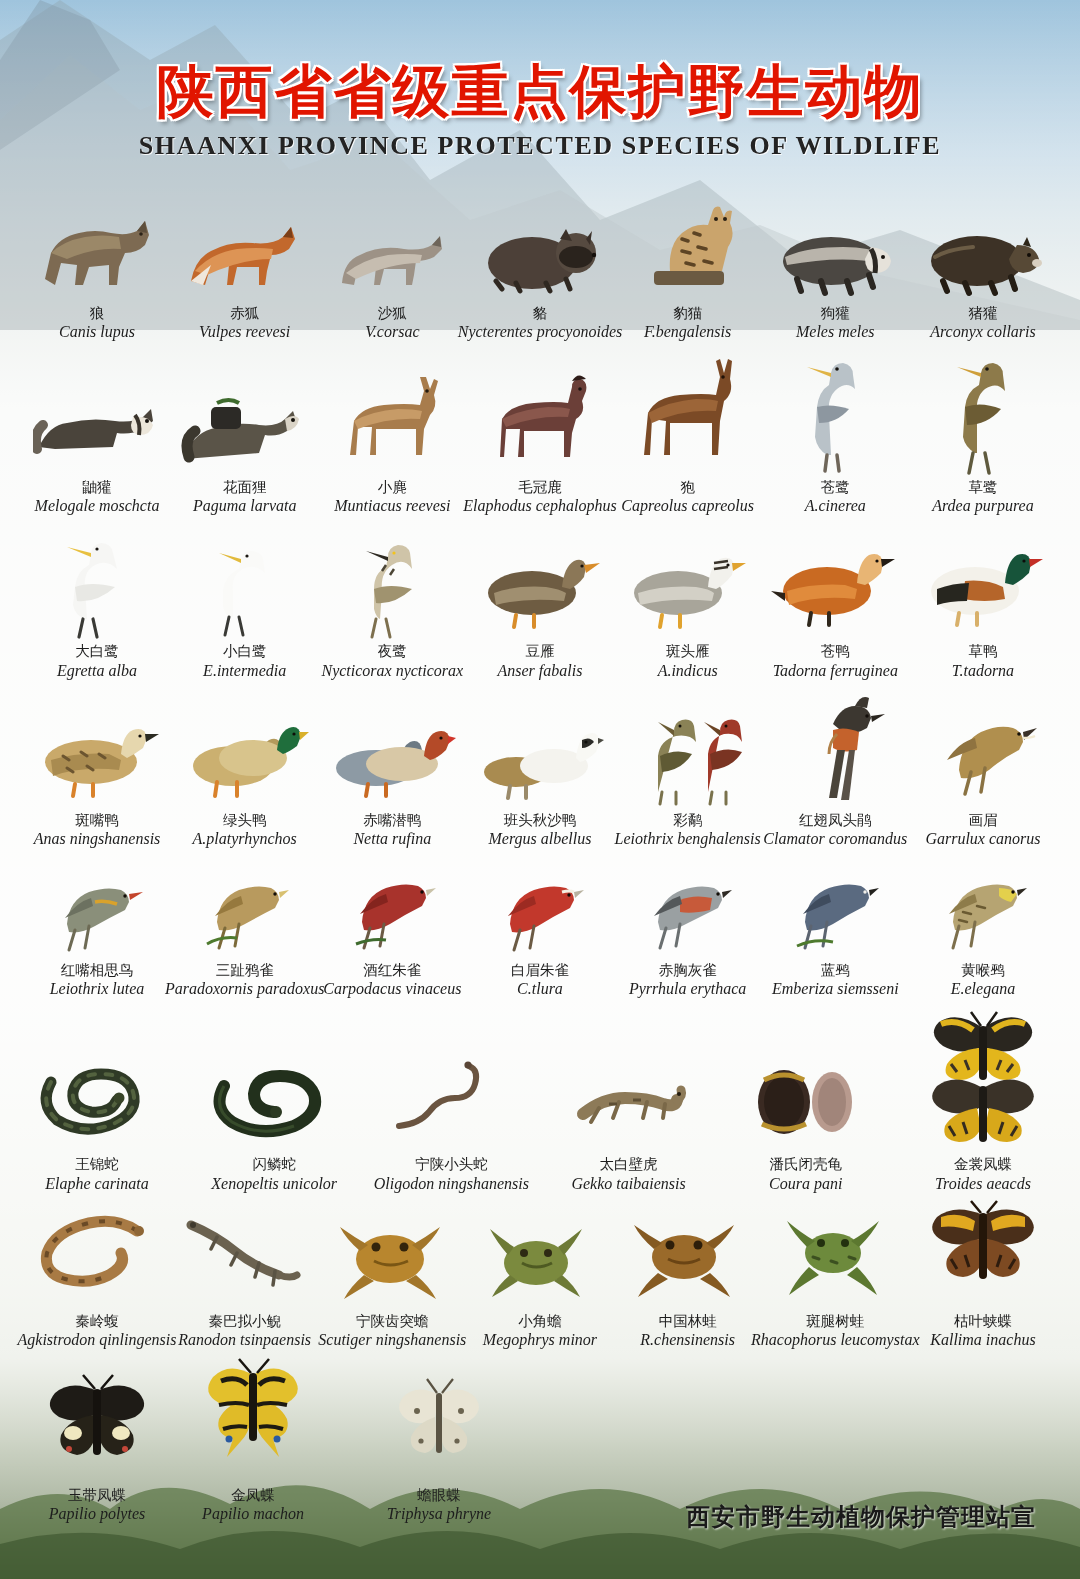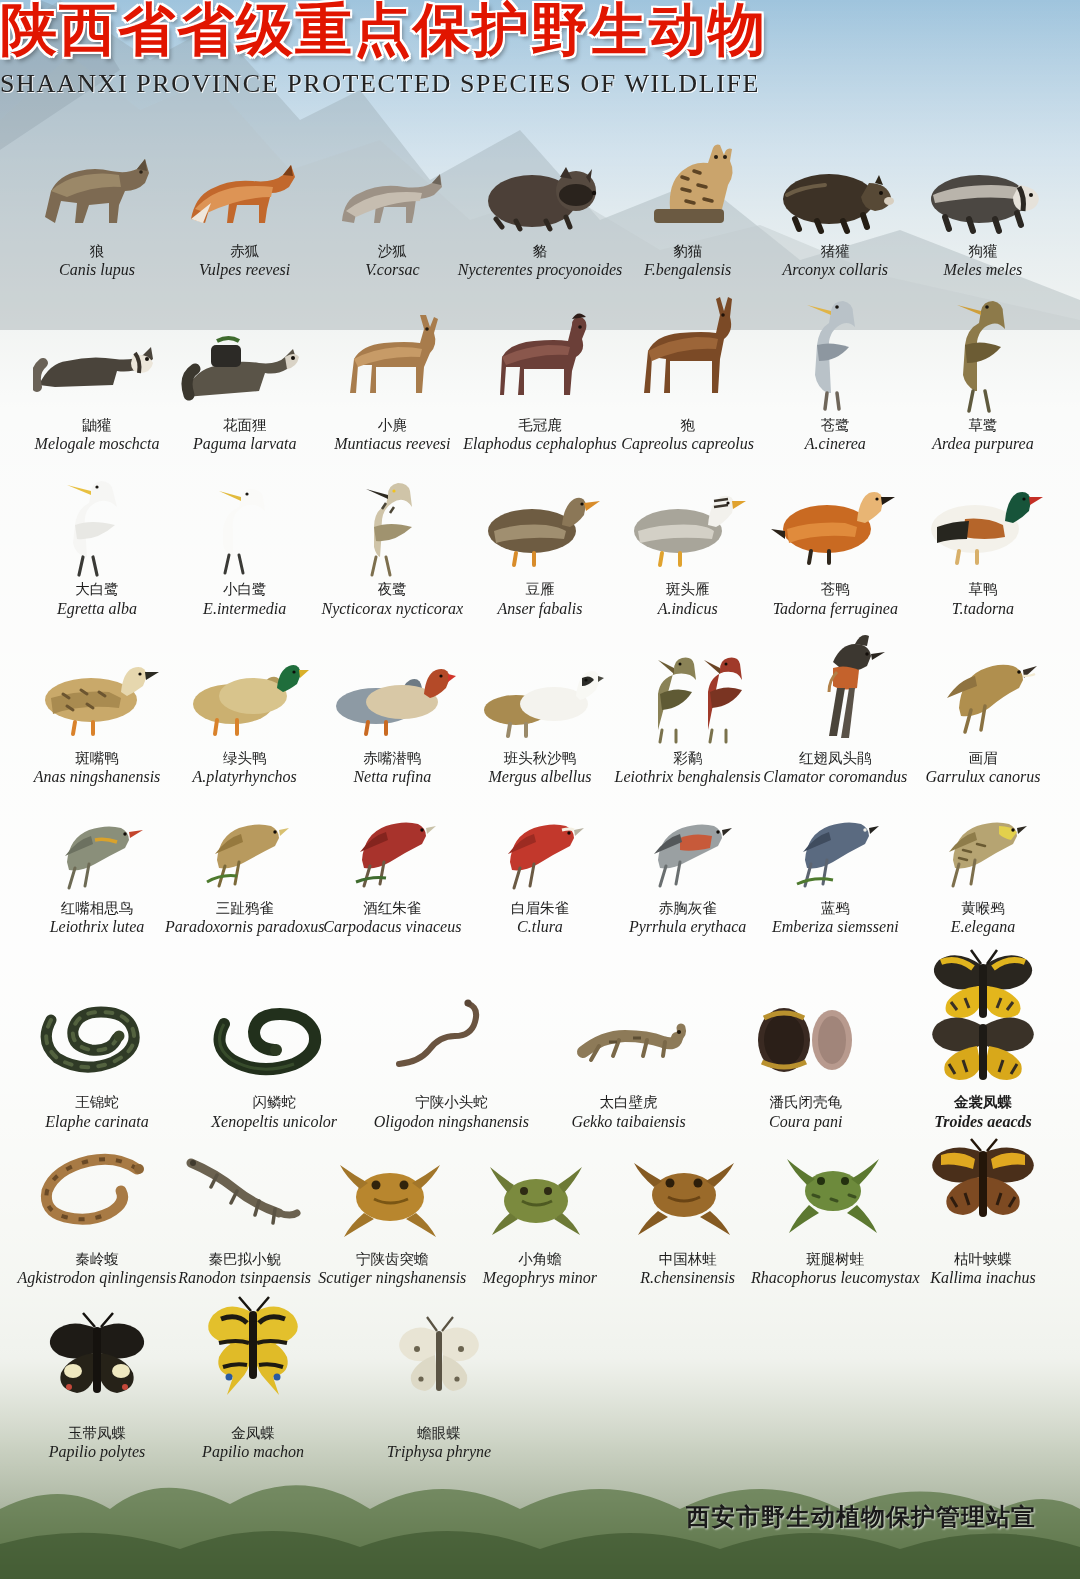--- a/index.html
+++ b/index.html
@@ -52,39 +52,40 @@
     bottom: 0;
     left: 0;
     width: 1080px;
     height: 220px;
     opacity: 0.85;
     pointer-events: none;
   }
 
   .header {
     position: relative;
-    text-align: left;
+    text-align: center;
+    padding-top: 62px;
   }
   .title-cn {
     font-family: "DejaVu Sans", sans-serif;
     font-size: 57px;
     font-weight: bold;
     letter-spacing: 2px;
     color: #e11500;
     text-shadow:
       2px 0 0 #ffffff, -2px 0 0 #ffffff, 0 2px 0 #ffffff, 0 -2px 0 #ffffff,
       2px 2px 0 #ffffff, -2px 2px 0 #ffffff, 2px -2px 0 #ffffff, -2px -2px 0 #ffffff,
       3px 4px 4px rgba(0,0,0,0.35);
     line-height: 1.05;
   }
   .title-en {
     margin-top: 9px;
     font-family: "Liberation Serif", serif;
     font-size: 26px;
-    font-weight: normal;
+    font-weight: bold;
     letter-spacing: 1.6px;
     color: #232323;
     text-shadow: 1px 1px 0 rgba(255,255,255,0.85);
   }
 
   .grid {
     position: relative;
     margin-top: 22px;
     padding: 0 28px;
   }
@@ -222,45 +223,45 @@
             <circle cx="92" cy="36" r="2" fill="#2a2014"></circle>
             <circle cx="101" cy="36" r="2" fill="#2a2014"></circle>
           </svg>
         </div>
         <div class="name-cn">豹猫</div>
         <div class="name-la">F.bengalensis</div>
       </div>
       <div class="cell">
         <div class="art">
           <svg width="128" height="100" viewBox="0 0 128 100">
+            <ellipse cx="60" cy="60" rx="48" ry="24" fill="#4b4742"></ellipse>
+            <path d="M14,56 Q36,46 72,46 Q100,46 112,54 L110,62 Q70,54 16,64 Z" fill="#b9b4ab"></path>
+            <path d="M100,46 Q118,48 120,60 Q118,72 104,72 Q94,70 94,58 Z" fill="#e6e2da"></path>
+            <path d="M100,48 Q106,58 104,72" stroke="#2b2722" stroke-width="5" fill="none"></path>
+            <circle cx="112" cy="56" r="2" fill="#17130f"></circle>
+            <path d="M26,78 L30,90 M50,80 L54,92 M76,80 L80,92 M98,74 L102,86" stroke="#2b2722" stroke-width="6" stroke-linecap="round"></path>
+          </svg>
+        </div>
+        <div class="name-cn">狗獾</div>
+        <div class="name-la">Meles meles</div>
+      </div>
+      <div class="cell">
+        <div class="art">
+          <svg width="128" height="100" viewBox="0 0 128 100">
             <ellipse cx="58" cy="60" rx="46" ry="25" fill="#3d3226"></ellipse>
             <path d="M98,44 Q116,44 120,58 Q120,70 104,72 Q92,70 90,58 Z" fill="#574936"></path>
             <path d="M104,44 L108,36 L112,46 Z" fill="#2e2619"></path>
             <ellipse cx="118" cy="62" rx="5" ry="4" fill="#d8cfc0"></ellipse>
             <circle cx="110" cy="54" r="2" fill="#120d08"></circle>
             <path d="M24,80 L28,90 M46,82 L50,92 M72,82 L76,92 M92,76 L96,88" stroke="#241d14" stroke-width="6" stroke-linecap="round"></path>
             <path d="M16,56 Q30,48 54,46" stroke="#6b5c45" stroke-width="4" fill="none" stroke-linecap="round"></path>
           </svg>
         </div>
         <div class="name-cn">猪獾</div>
         <div class="name-la">Arconyx collaris</div>
-      </div>
-      <div class="cell">
-        <div class="art">
-          <svg width="128" height="100" viewBox="0 0 128 100">
-            <ellipse cx="60" cy="60" rx="48" ry="24" fill="#4b4742"></ellipse>
-            <path d="M14,56 Q36,46 72,46 Q100,46 112,54 L110,62 Q70,54 16,64 Z" fill="#b9b4ab"></path>
-            <path d="M100,46 Q118,48 120,60 Q118,72 104,72 Q94,70 94,58 Z" fill="#e6e2da"></path>
-            <path d="M100,48 Q106,58 104,72" stroke="#2b2722" stroke-width="5" fill="none"></path>
-            <circle cx="112" cy="56" r="2" fill="#17130f"></circle>
-            <path d="M26,78 L30,90 M50,80 L54,92 M76,80 L80,92 M98,74 L102,86" stroke="#2b2722" stroke-width="6" stroke-linecap="round"></path>
-          </svg>
-        </div>
-        <div class="name-cn">狗獾</div>
-        <div class="name-la">Meles meles</div>
       </div>
     </div>
 
     <div class="row">
       <div class="cell">
         <div class="art">
           <svg width="128" height="112" viewBox="0 0 128 112">
             <path d="M6,84 Q16,62 34,60 Q58,54 82,58 Q100,60 110,54 L118,46 L120,58 L110,66 Q98,72 84,70 L80,84 L22,86 Z" fill="#4a443b"></path>
             <path d="M100,54 Q116,52 120,62 Q118,72 106,72 Q98,70 98,62 Z" fill="#ece6da"></path>
             <path d="M102,52 Q108,60 106,72" stroke="#3a342c" stroke-width="4" fill="none"></path>
@@ -714,21 +715,21 @@
             <ellipse cx="44" cy="60" rx="20" ry="26" fill="#2b1f18"></ellipse>
             <path d="M24,38 Q44,28 64,38" stroke="#b9912e" stroke-width="5" fill="none"></path>
             <path d="M22,82 Q44,92 66,82" stroke="#b9912e" stroke-width="5" fill="none"></path>
             <ellipse cx="92" cy="60" rx="20" ry="30" fill="#b89a8e"></ellipse>
             <ellipse cx="92" cy="60" rx="14" ry="24" fill="#a1857a"></ellipse>
           </svg>
         </div>
         <div class="name-cn">潘氏闭壳龟</div>
         <div class="name-la">Coura pani</div>
       </div>
-      <div class="cell" style="margin-bottom:0;font-weight:bold;">
+      <div class="cell" style="margin-bottom:0;">
         <div class="art">
           <svg width="132" height="150" viewBox="0 0 132 150">
             <g>
               <path d="M66,26 Q40,8 22,20 Q10,32 26,44 Q44,54 62,46 Z" fill="#2a261f"></path>
               <path d="M66,26 Q92,8 110,20 Q122,32 106,44 Q88,54 70,46 Z" fill="#2a261f"></path>
               <path d="M24,22 Q40,16 56,28" stroke="#e0b41e" stroke-width="6" fill="none"></path>
               <path d="M108,22 Q92,16 76,28" stroke="#e0b41e" stroke-width="6" fill="none"></path>
               <path d="M62,46 Q40,48 30,62 Q24,76 42,78 Q58,78 64,64 Z" fill="#e3b61c"></path>
               <path d="M70,46 Q92,48 102,62 Q108,76 90,78 Q74,78 68,64 Z" fill="#e3b61c"></path>
               <path d="M34,62 L40,70 M48,58 L52,68 M84,58 L80,68 M96,62 L90,70" stroke="#3a3226" stroke-width="3"></path>

